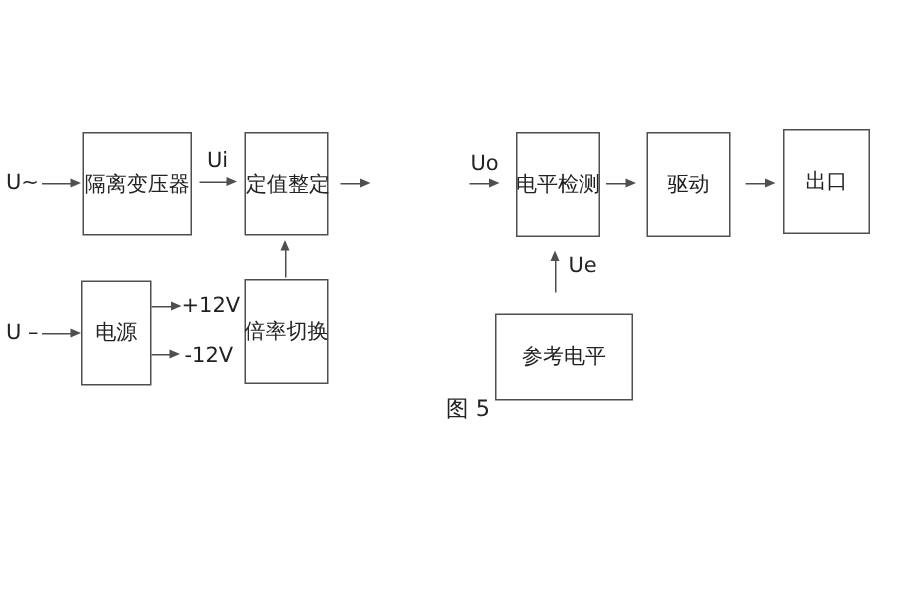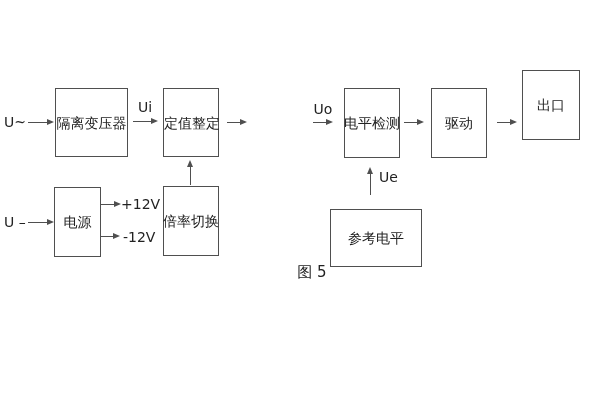--- a/index.html
+++ b/index.html
@@ -53,21 +53,21 @@
     <span>定值</span>
     <span>整定</span>
   </div>
   <div class="box" style="left:344px;top:88px;width:56px;height:70px;">
     <span>电平</span>
     <span>检测</span>
   </div>
   <div class="box" style="left:431px;top:88px;width:56px;height:70px;">
     <span>驱动</span>
   </div>
-  <div class="box" style="left:522px;top:70px;width:58px;height:70px;align-items:center;">
+  <div class="box" style="left:522px;top:86px;width:58px;height:70px;align-items:center;">
     <span>出口</span>
   </div>
 
   <div class="box" style="left:54px;top:187px;width:47px;height:70px;">
     <span>电源</span>
   </div>
   <div class="box" style="left:163px;top:186px;width:56px;height:70px;">
     <span>倍率</span>
     <span>切换</span>
   </div>

